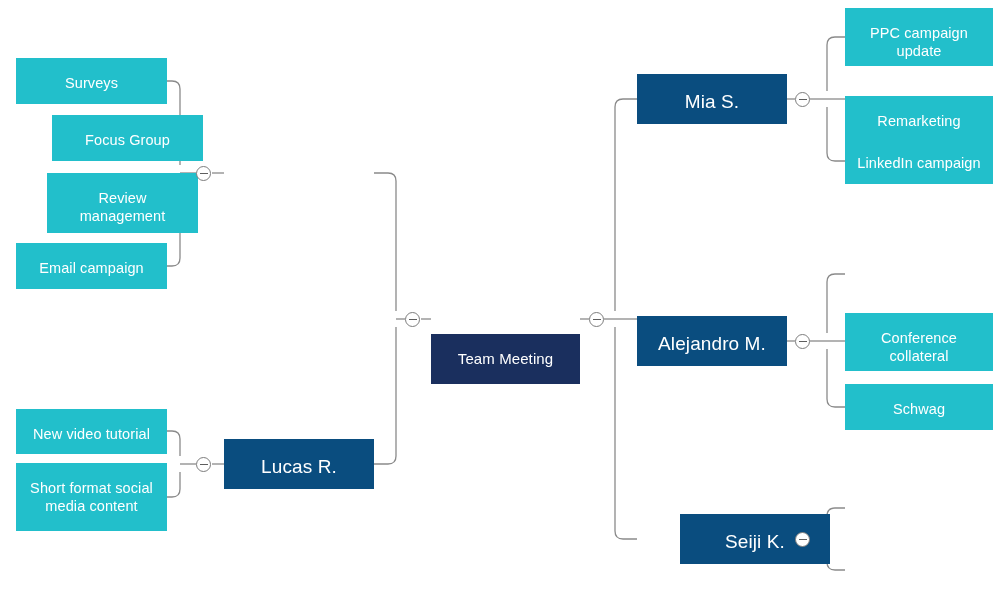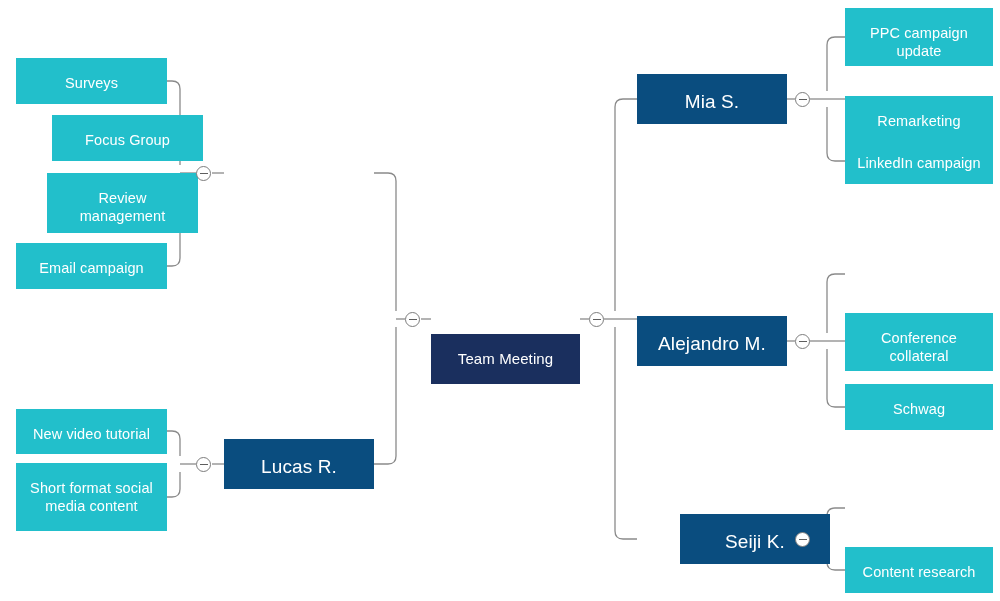--- a/index.html
+++ b/index.html
@@ -188,17 +188,14 @@
   </div>
   <div class="node node-leaf" style="left:845px; top:384px; width:148px; height:46px;">
     <span class="node-label">Schwag</span>
   </div>
 
   <div class="node node-person" style="left:637px; top:514px; width:150px; height:50px;margin-left:43px;">
     <span class="node-label">Seiji K.</span>
   </div>
   <div class="toggle" style="left:795px; top:532px;"></div>
 
-  <div class="node node-leaf" style="left:845px; top:547px; width:148px; height:46px;">
-    <span class="node-label">Content research</span>
-  </div>
 
 </div>
 
 </body></html>

